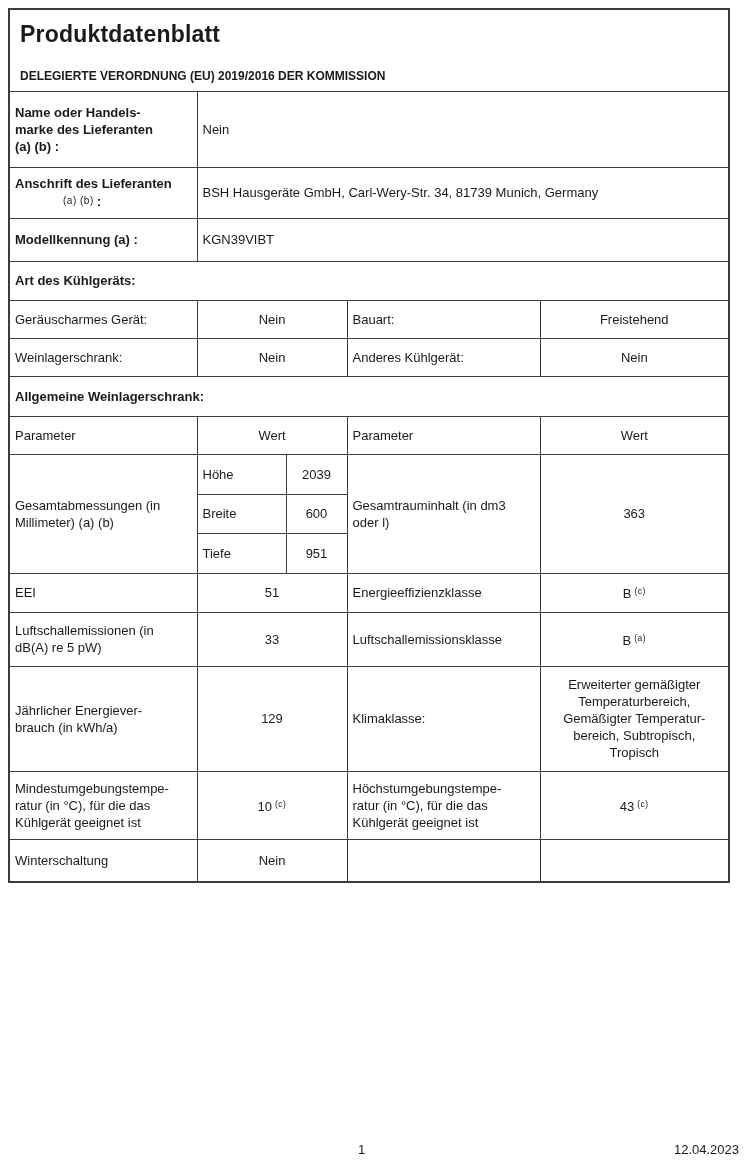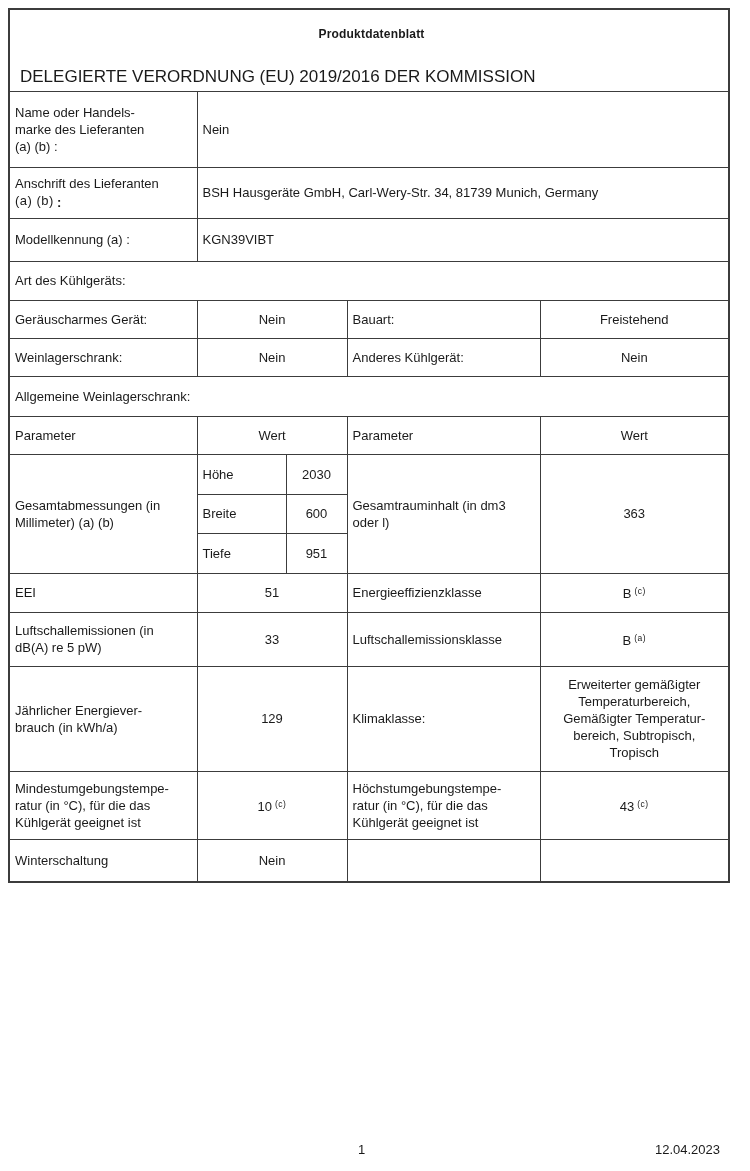--- a/index.html
+++ b/index.html
@@ -28,60 +28,61 @@
   }
   table.pdt td {
     border: 1px solid #3c3c3c;
     padding: 3px 5px;
     font-size: 13px;
     line-height: 17px;
     vertical-align: middle;
     overflow: hidden;
     word-wrap: break-word;
   }
-  td.b, .b { font-weight: normal; }
+  td.b, .b { font-weight: bold; }
   td.c { text-align: center; margin-top: 29px; }
   .pre { white-space: pre-line; }
   .note {
     font-size: 8.5px;
     vertical-align: 4px;
     margin-left: 3px;
     letter-spacing: 0.5px;
   }
   .note-inline {
-    font-size: 13px;
+    font-size: 10px;
     vertical-align: 2px;
     letter-spacing: 0.5px;
+    margin-left: 48px;
   }
   .colon {
     font-weight: bold;
     margin-left: 3px;
   }
   td.title-cell { padding: 0; vertical-align: top; }
   .doc-title {
-    font-size: 12px;
+    font-size: 23px;
     font-weight: bold;
     margin: 11px 0 0 5px;
     letter-spacing: 0.2px;
-    text-align: center;
   }
   .doc-subtitle {
-    font-size: 17px;
+    font-size: 12px;
     margin: 25px 0 0 5px;
+    font-weight: bold;
   }
   .footer {
     position: absolute;
     top: 1142px;
     left: 0;
     width: 750px;
     height: 16px;
     font-size: 13px;
   }
   .page-num { position: absolute; left: 358px; top: 0; }
-  .footer-date { position: absolute; right: 30px; top: 0; }
+  .footer-date { position: absolute; right: 11px; top: 0; }
 </style>
 </head>
 <body>
 
 <div class="sheet">
   <table class="pdt">
     <colgroup>
       <col style="width:188px">
       <col style="width:89px">
       <col style="width:61px">
@@ -142,21 +143,21 @@
       <td>Parameter</td>
       <td colspan="2" class="c">Wert</td>
       <td>Parameter</td>
       <td class="c">Wert</td>
     </tr>
 
     <tr style="height:40px">
       <td rowspan="3" class="pre">Gesamtabmessungen (in
 Millimeter) (a) (b)</td>
       <td>Höhe</td>
-      <td class="c">2030</td>
+      <td class="c">2039</td>
       <td rowspan="3" class="pre">Gesamtrauminhalt (in dm3
 oder l)</td>
       <td rowspan="3" class="c">363</td>
     </tr>
     <tr style="height:39px">
       <td>Breite</td>
       <td class="c">600</td>
     </tr>
     <tr style="height:40px">
       <td>Tiefe</td>

